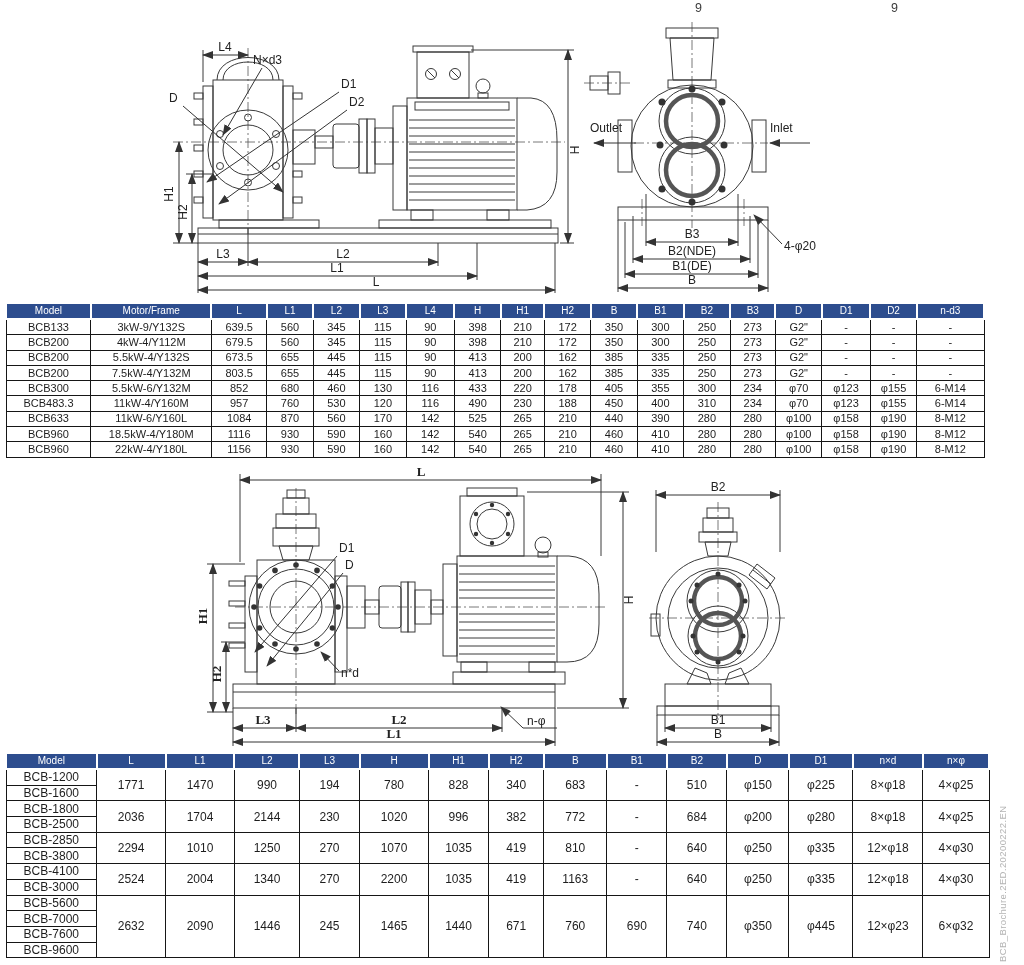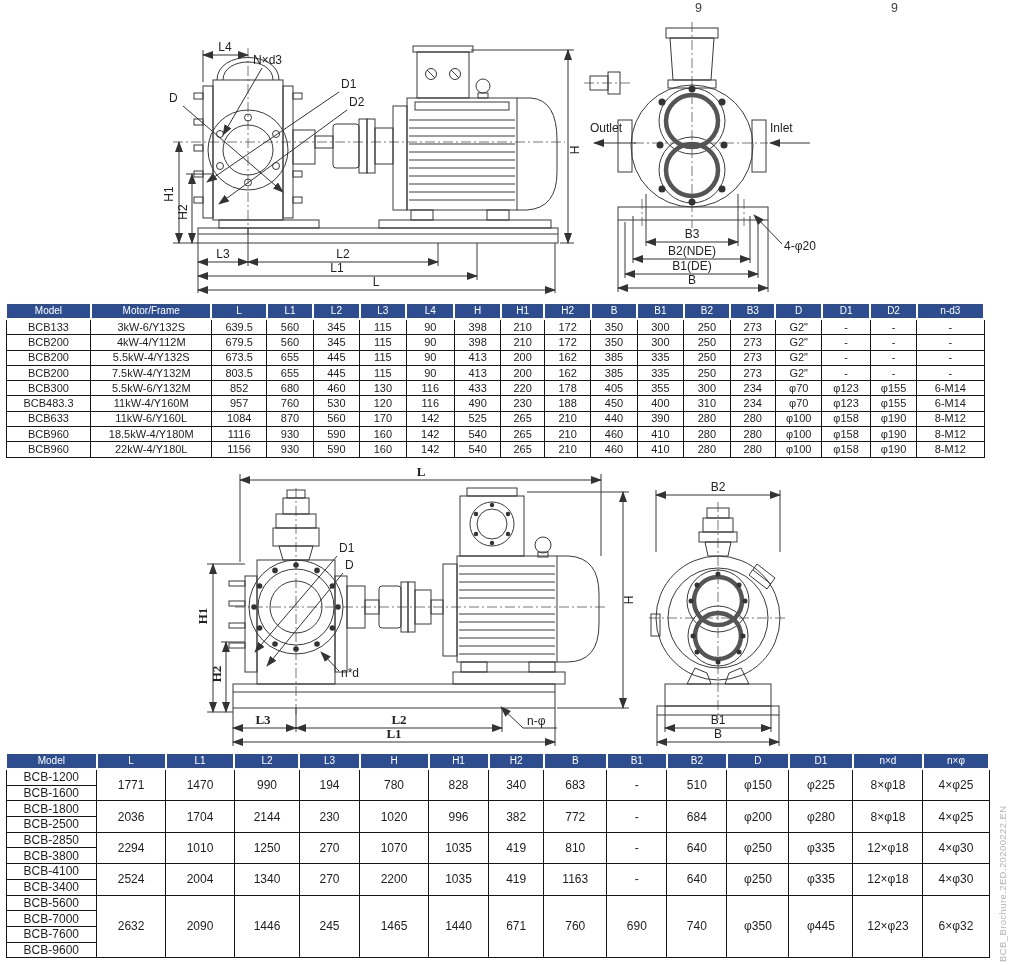--- a/index.html
+++ b/index.html
@@ -249,21 +249,21 @@
           <th>B3</th>
           <th>D</th>
           <th>D1</th>
           <th>D2</th>
           <th>n-d3</th>
         </tr>
       </thead>
       <tbody>
         <tr>
           <td>BCB133</td>
-          <td>3kW-6/Y132S</td>
+          <td>3kW-9/Y132S</td>
           <td>639.5</td>
           <td>560</td>
           <td>345</td>
           <td>115</td>
           <td>90</td>
           <td>398</td>
           <td>210</td>
           <td>172</td>
           <td>350</td>
           <td>300</td>
@@ -711,21 +711,21 @@
           <td rowspan="2">419</td>
           <td rowspan="2">1163</td>
           <td rowspan="2">-</td>
           <td rowspan="2">640</td>
           <td rowspan="2">φ250</td>
           <td rowspan="2">φ335</td>
           <td rowspan="2">12×φ18</td>
           <td rowspan="2">4×φ30</td>
         </tr>
         <tr>
-          <td>BCB-3400</td>
+          <td>BCB-3000</td>
         </tr>
         <tr>
           <td>BCB-5600</td>
           <td rowspan="4">2632</td>
           <td rowspan="4">2090</td>
           <td rowspan="4">1446</td>
           <td rowspan="4">245</td>
           <td rowspan="4">1465</td>
           <td rowspan="4">1440</td>
           <td rowspan="4">671</td>

